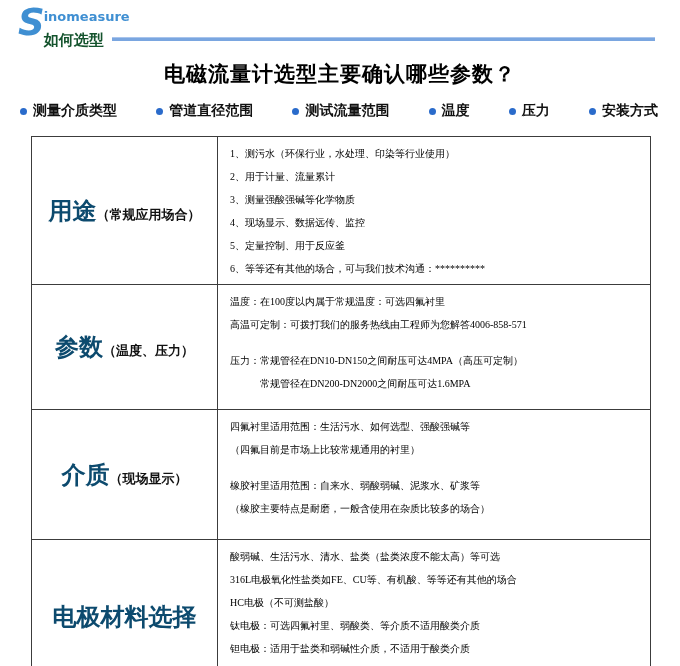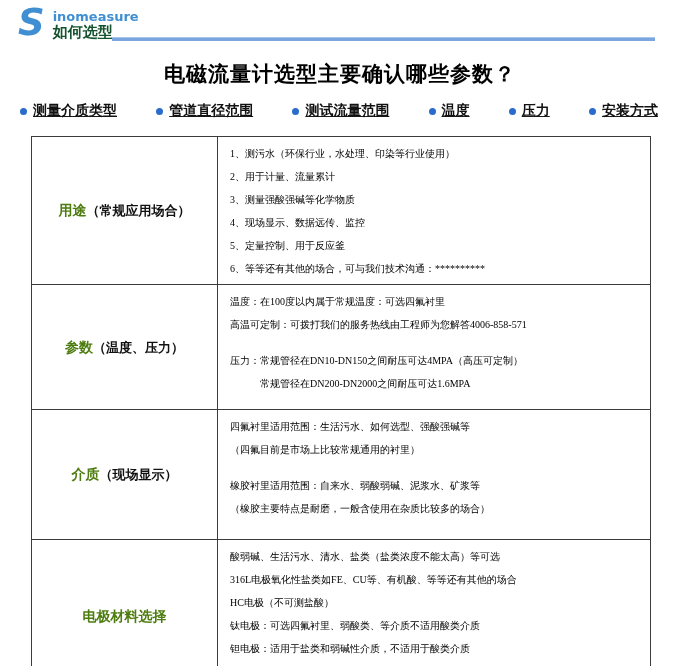--- a/index.html
+++ b/index.html
@@ -9,59 +9,58 @@
     color:#1a1a1a;position:relative;
   }
   
   .header{position:relative;height:46px;}
   .logo{position:absolute;left:18px;top:6px;display:flex;align-items:flex-start;}
   .logo-s{
     font-family:"DejaVu Sans",sans-serif;
     font-size:37px;font-weight:bold;font-style:italic;line-height:34px;
     color:#3f8fd2;letter-spacing:-2px;
   }
-  .logo-text{display:flex;flex-direction:column;margin-left:10px;margin-top:4px;}
+  .logo-text{display:flex;flex-direction:column;margin-left:1px;margin-top:4px;gap:8px;}
   .logo-brand{
     font-family:"DejaVu Sans",sans-serif;
     font-size:13px;line-height:14px;color:#3f8fd2;font-weight:bold;
   }
   .logo-sub{
     font-size:15px;line-height:17px;color:#14532d;font-weight:bold;
   }
   .header-line{
     position:absolute;left:112px;right:25px;top:37px;height:3px;
     background:#7aa6e0;border-top:1px solid #a8c4ec;
   }
   
   .title{
     margin:14px 0 0 0;text-align:center;
     font-size:21px;font-weight:bold;color:#000;letter-spacing:1px;
   }
   
   .bullets{
     display:flex;justify-content:space-between;align-items:center;
     margin:14px 22px 0 20px;
-    text-decoration:underline;
   }
   .bullet-item{display:flex;align-items:center;}
   .dot{
     width:7px;height:7px;border-radius:50%;background:#2a6bcb;
     margin-right:6px;flex:0 0 auto;
   }
   .bullet-label{font-size:14px;font-weight:bold;color:#111;white-space:nowrap;}
   
   .main-table{
     border-collapse:collapse;table-layout:fixed;
     margin:16px 0 0 31px;width:620px;
   }
   .main-table td{border:1px solid #3c3c3c;vertical-align:top;}
   .label-cell{
     width:183px;text-align:center;vertical-align:middle !important;
   }
-  .label-main{font-size:14px;font-weight:bold;color:#4d7c0f;}
+  .label-main{font-size:24px;font-weight:bold;color:#0c4a6e;}
   .label-note{font-size:13px;font-weight:bold;color:#111;}
   .content-cell{padding:5px 4px 4px 12px;}
   .line{
     font-size:10px;line-height:23px;color:#000;
     white-space:nowrap;overflow:hidden;
   }
   .line.blank{height:13px;line-height:13px;}
   .main-table tr:nth-child(1) td{height:138px;}
   .main-table tr:nth-child(2) td{height:115px;}
   .main-table tr:nth-child(3) td{height:120px;}

